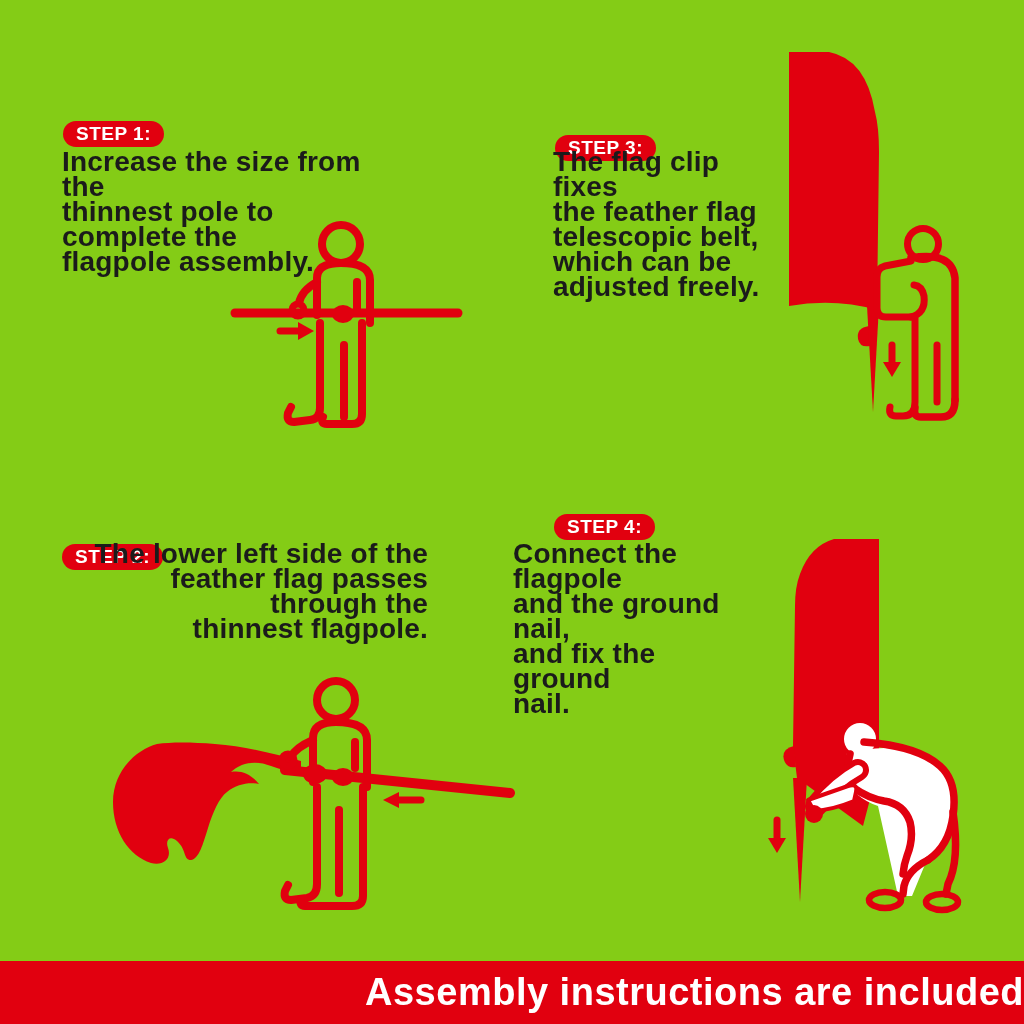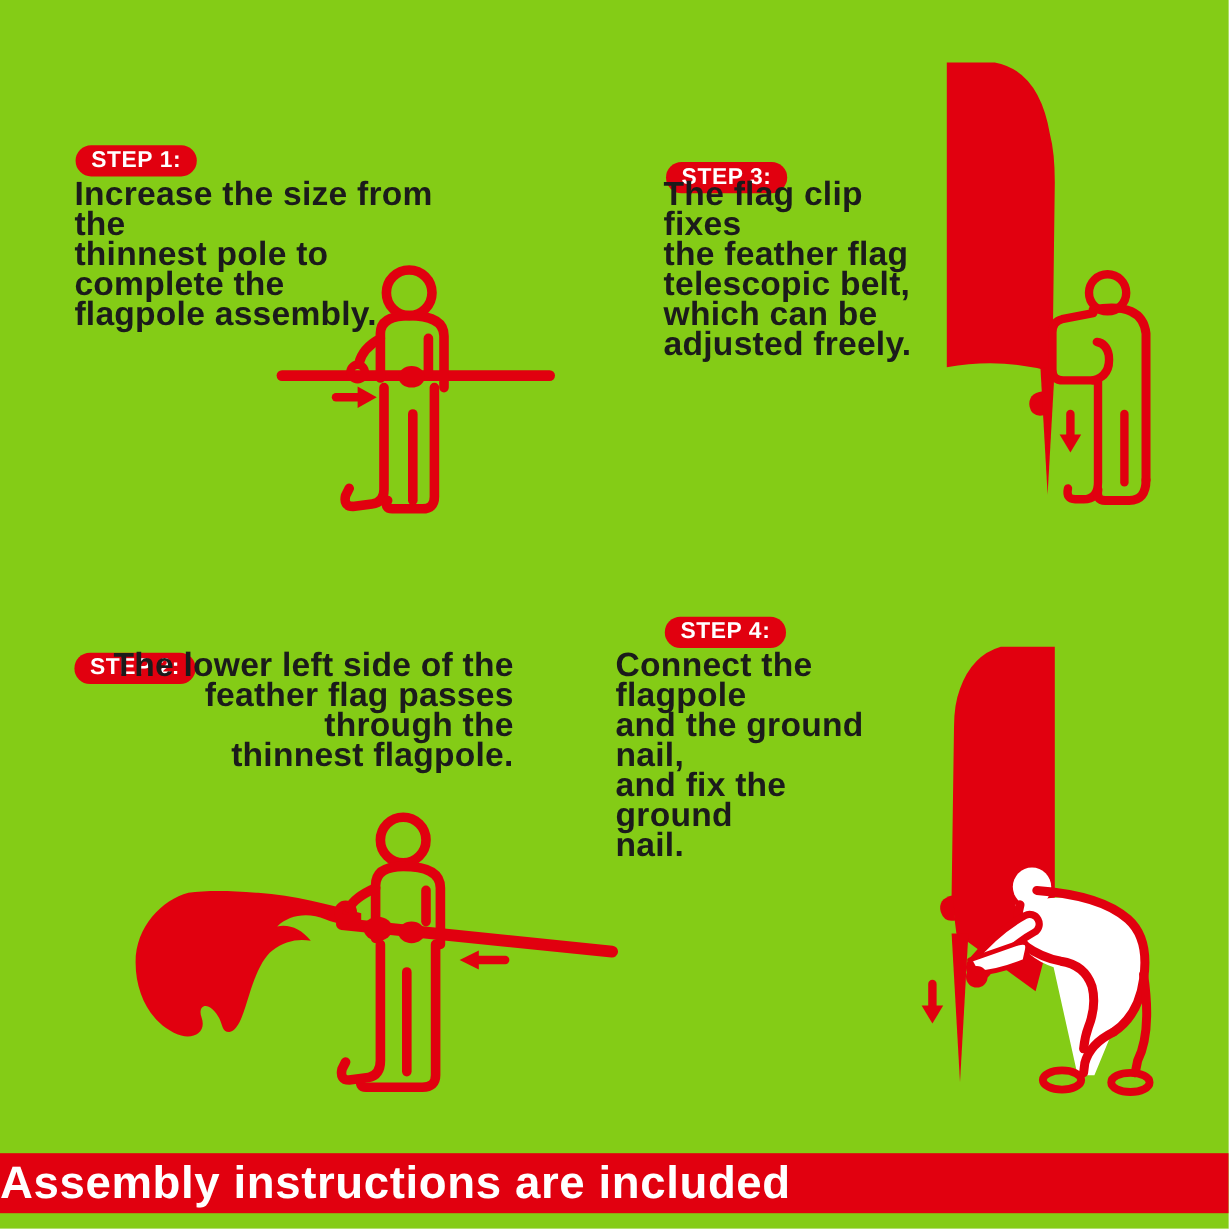--- a/index.html
+++ b/index.html
@@ -12,22 +12,22 @@
     position:absolute; height:26px; padding:0 13px; border-radius:14px;
     background:var(--red); color:#fff; font-size:19px; font-weight:700;
     display:inline-flex; align-items:center; letter-spacing:.5px;
   }
   .desc{
     position:absolute; color:var(--ink); font-size:28px; line-height:25px;
     font-weight:700; white-space:pre-line; letter-spacing:.2px;
   }
   .illus{ position:absolute; }
   .banner{
-    position:absolute; left:0; top:961px; width:1024px; height:50px;
-    background:var(--red); display:flex; align-items:center; justify-content:flex-start;
+    position:absolute; left:0; top:961px; width:1024px; height:63px;
+    background:var(--red); display:flex; align-items:center; justify-content:flex-end;
   }
   .banner-text{ color:#fff; font-size:38px; font-weight:700; letter-spacing:.5px; }
   
   .rs{ stroke:var(--red); fill:none; stroke-linecap:round; stroke-linejoin:round; }
   .rf{ fill:var(--red); stroke:none; }
   .wf{ fill:#fff; stroke:none; }
 </style>
 </head>
 <body>
 

